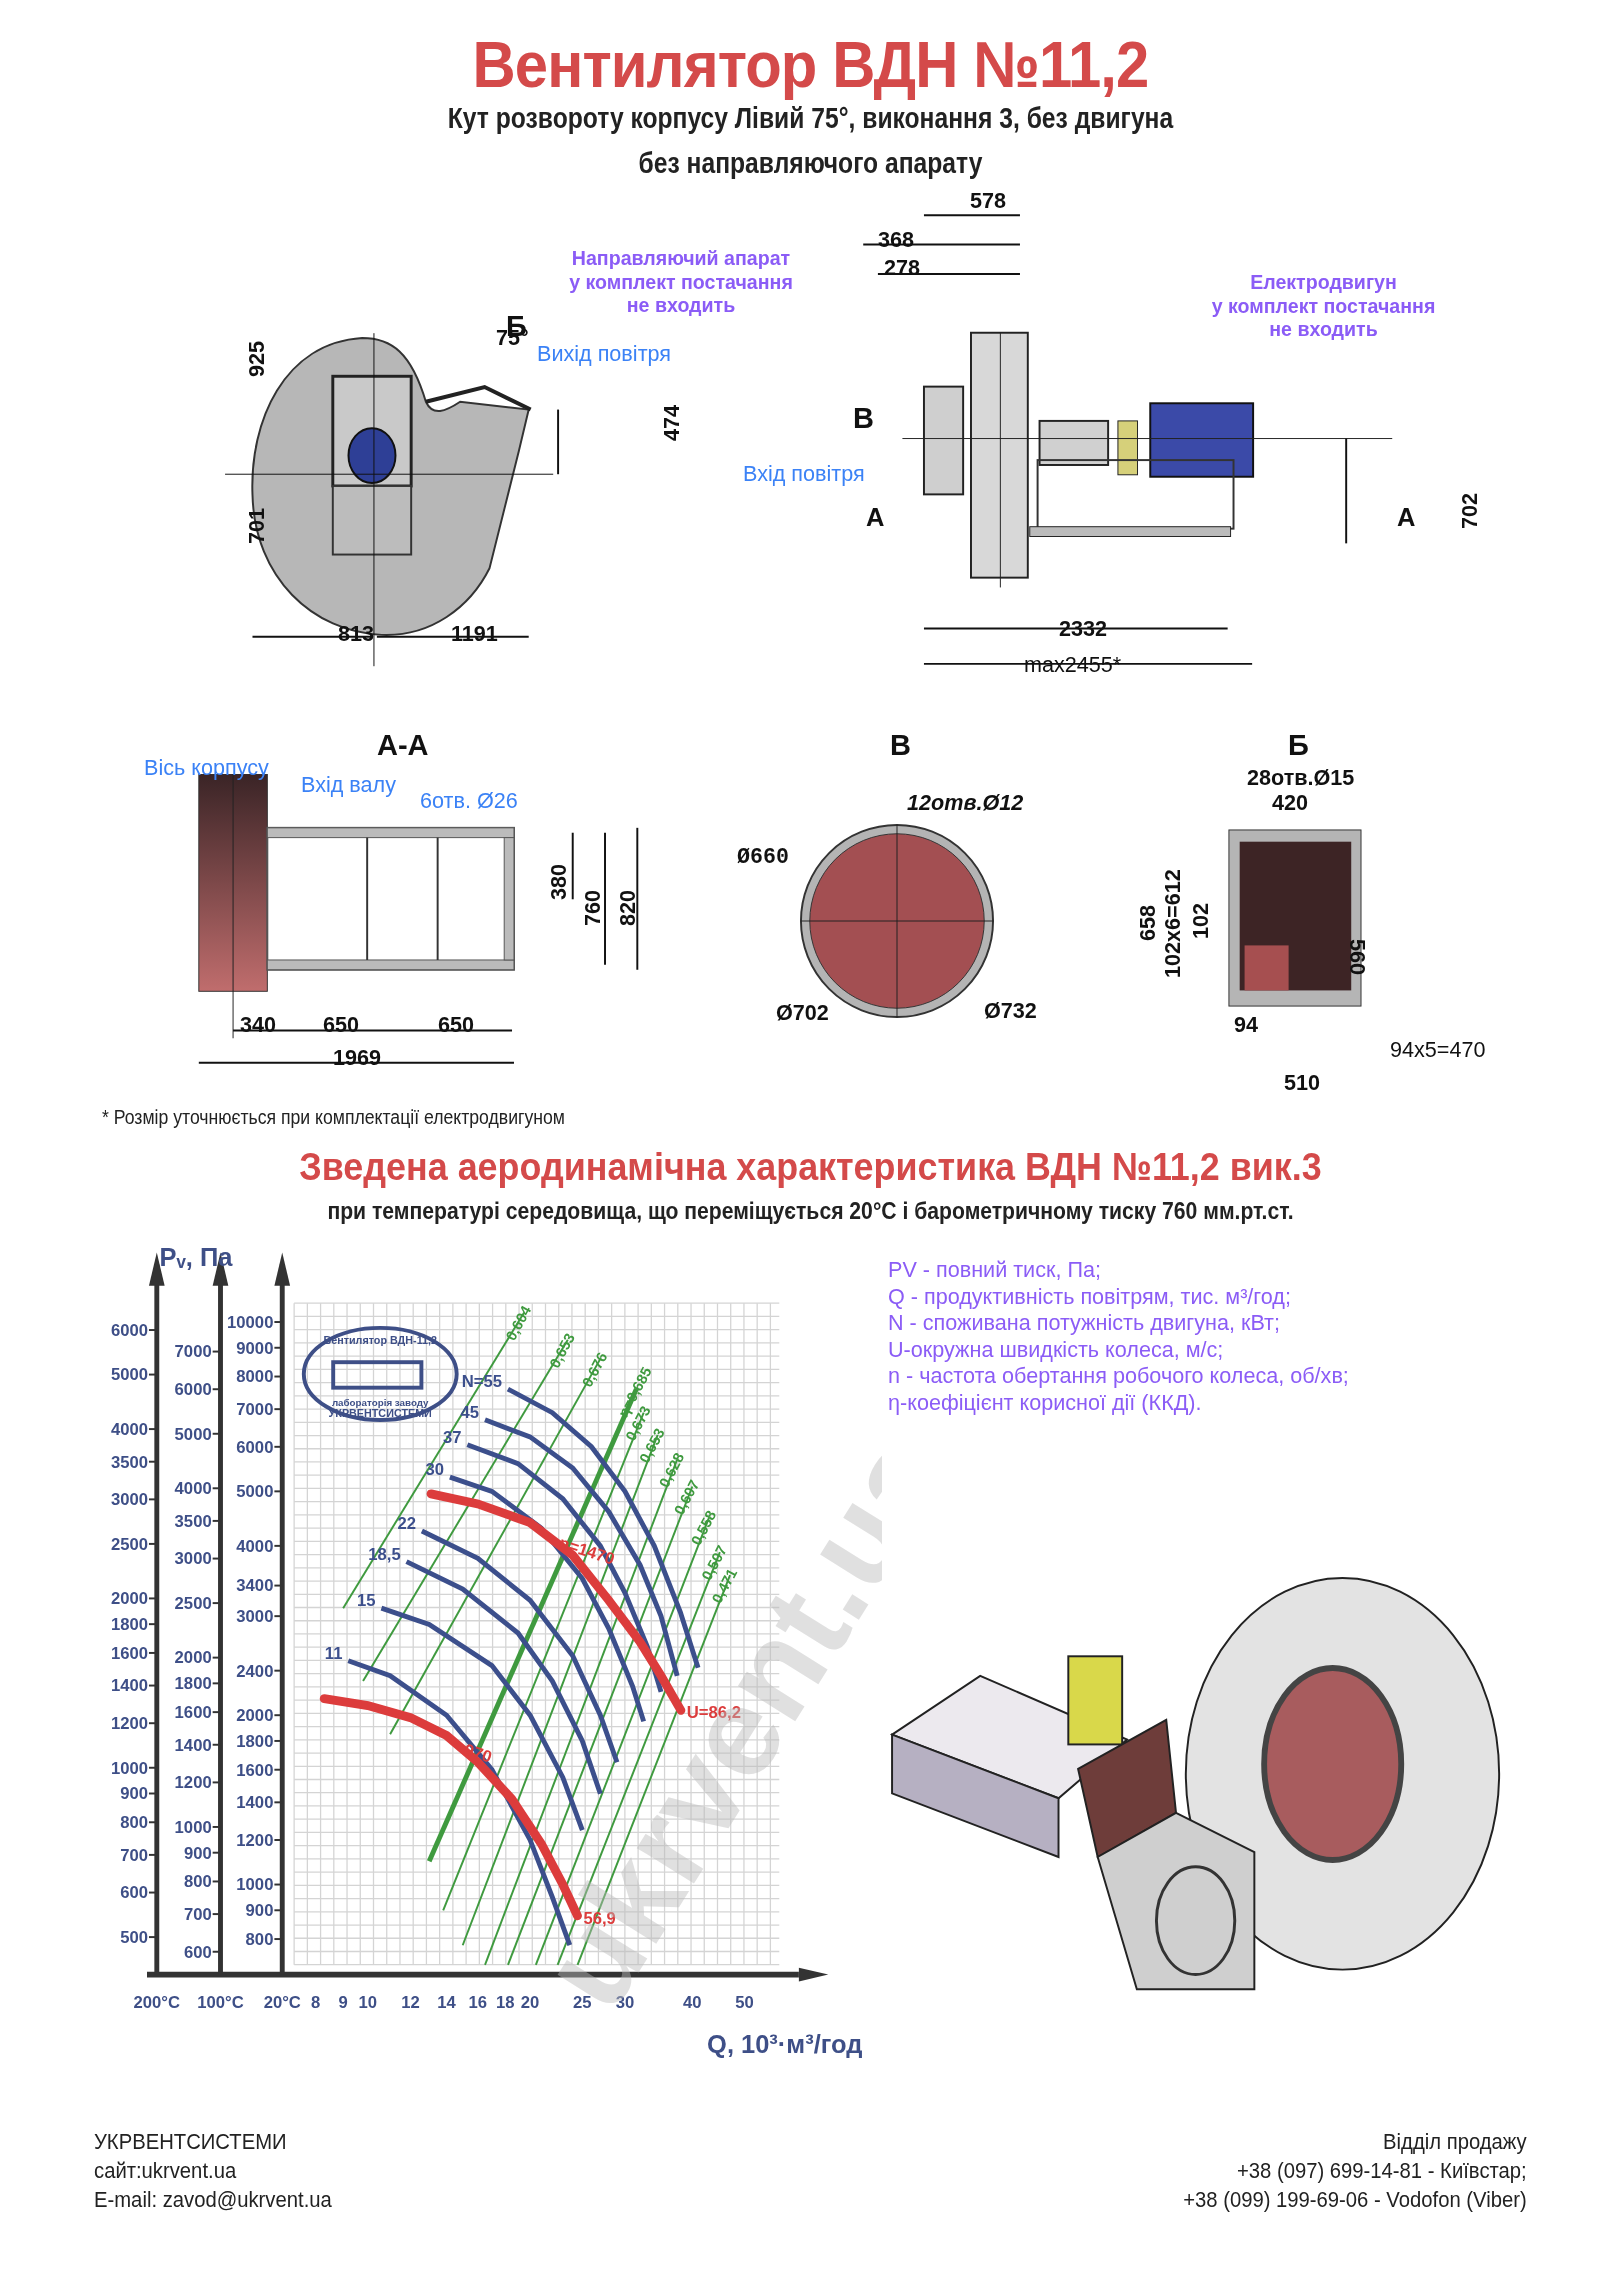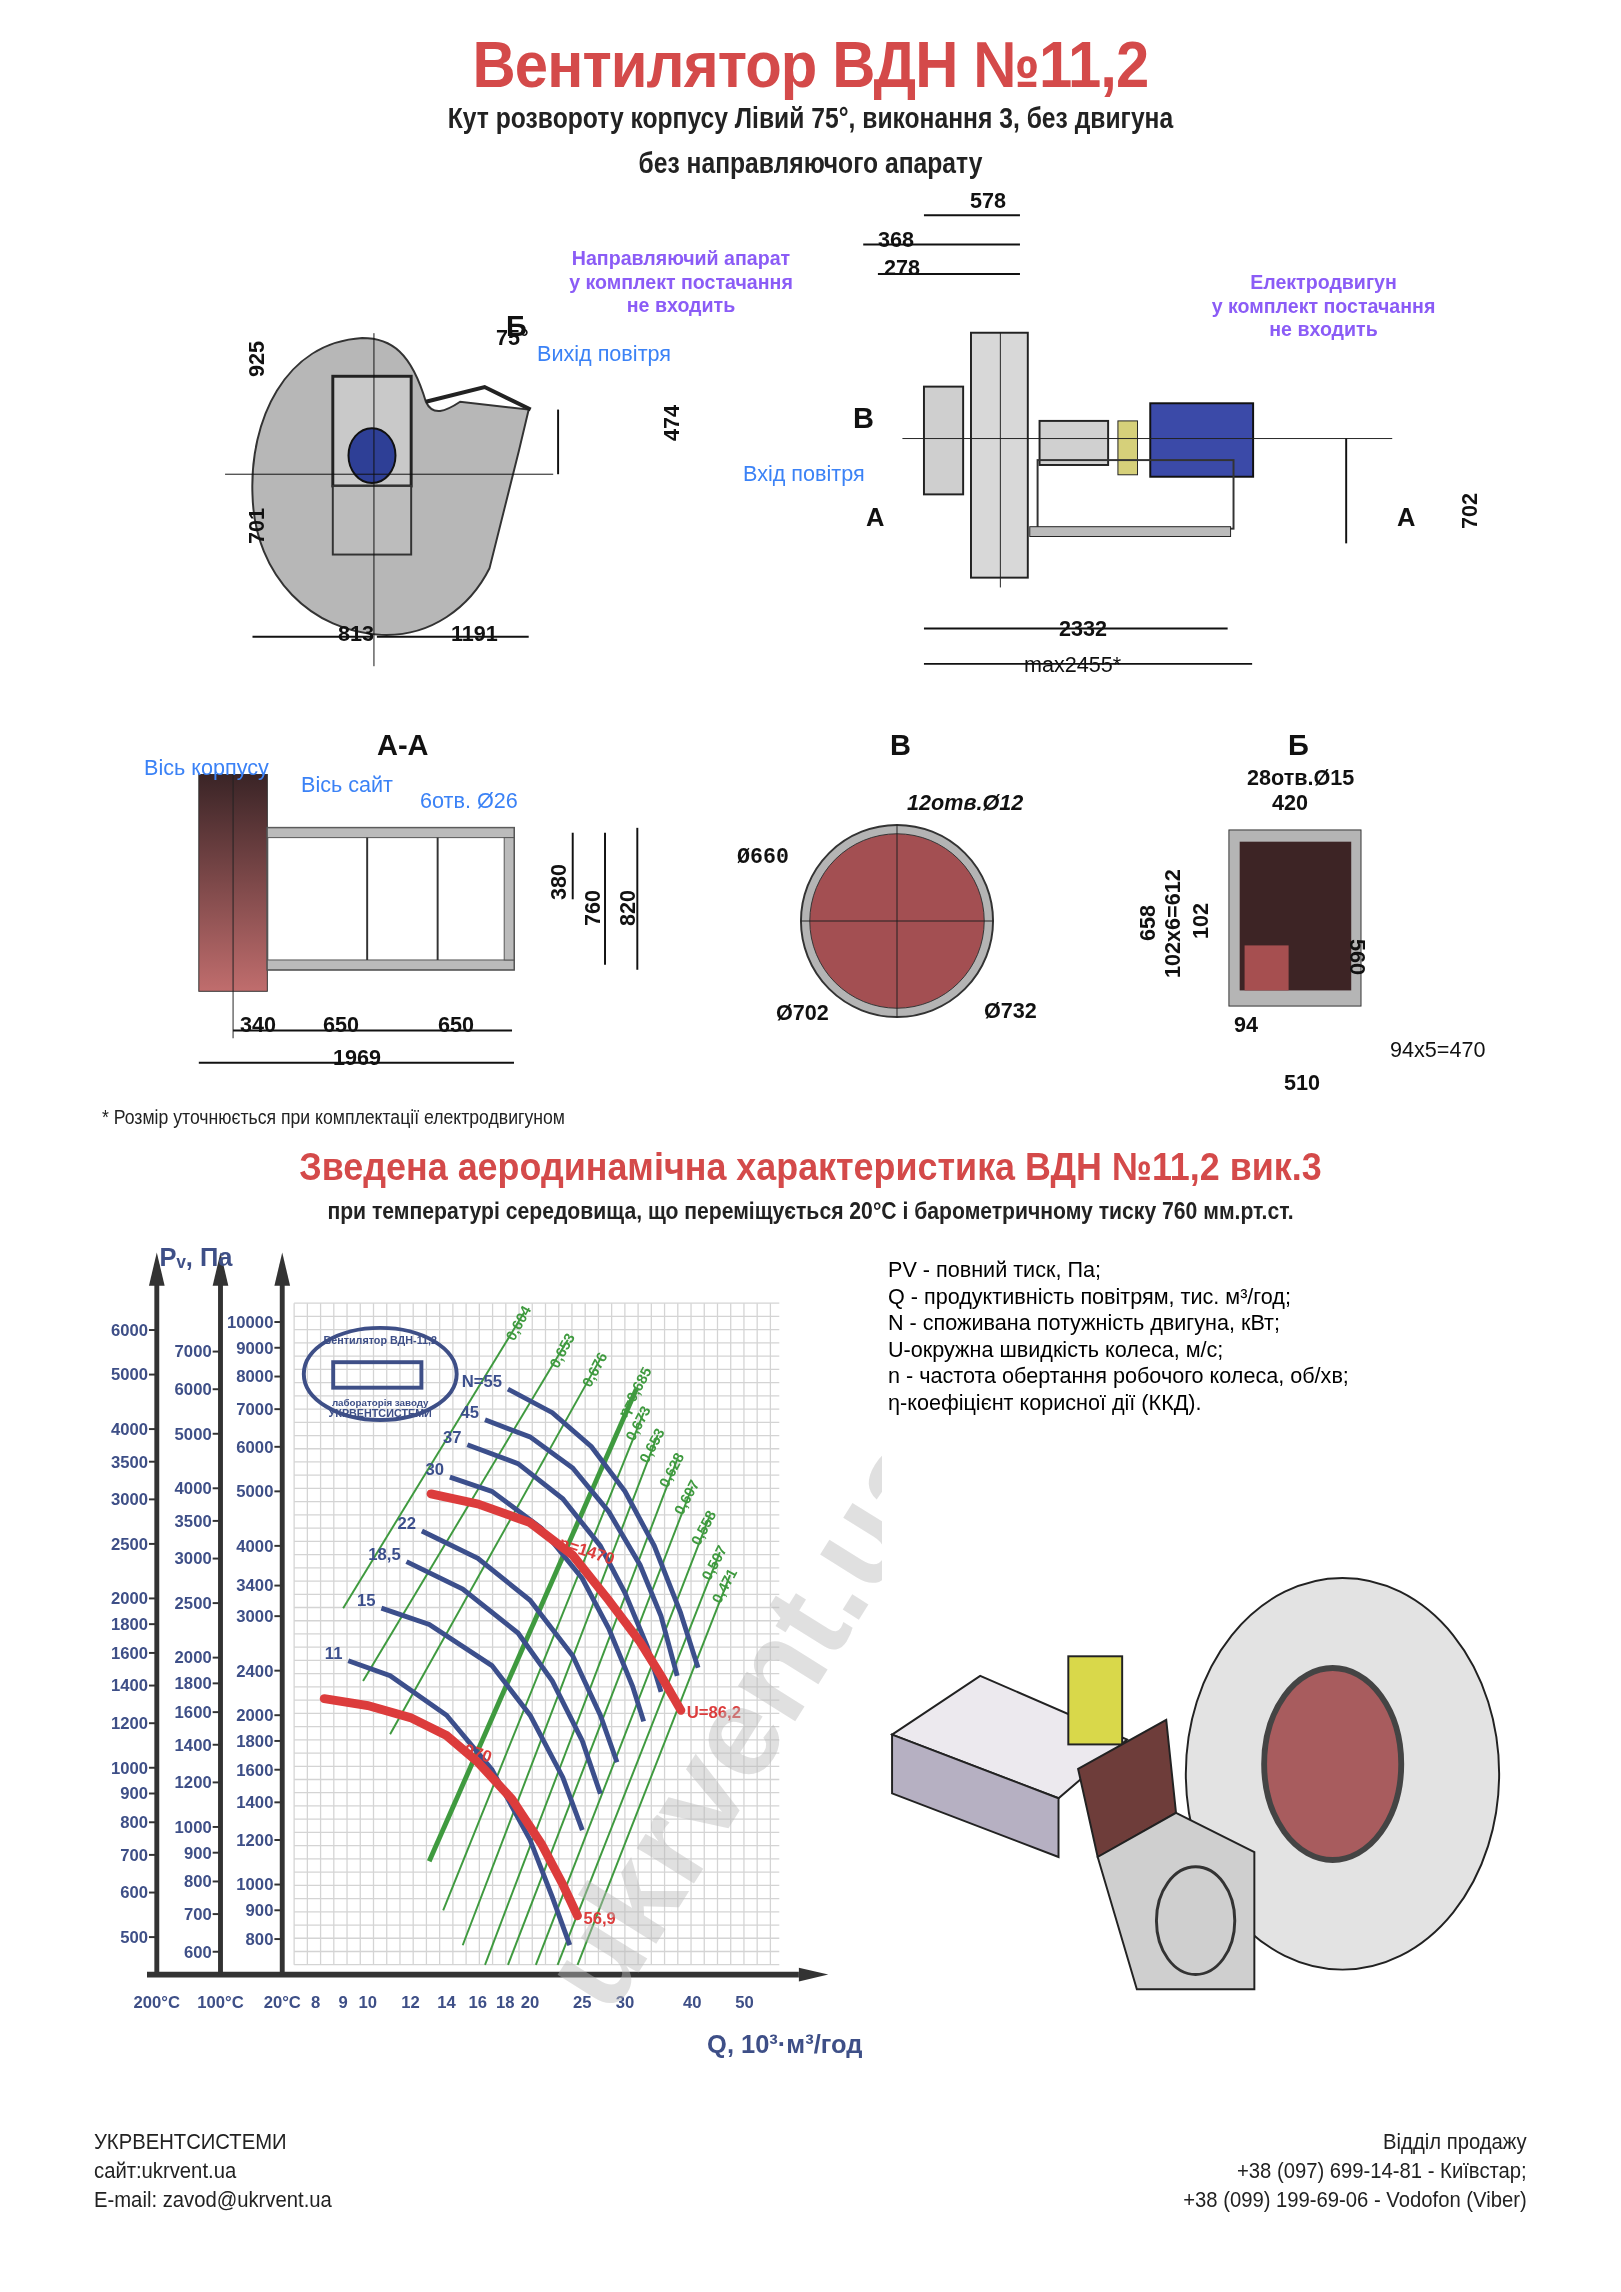--- a/index.html
+++ b/index.html
@@ -6,21 +6,21 @@
   body{width:1621px;height:2293px;position:relative;font-family:"Liberation Sans",sans-serif;color:#222;overflow:hidden;}
   .abs{position:absolute;}
   .title{left:0;width:1621px;text-align:center;top:27.4px;font-size:65px;font-weight:bold;color:#d44a4a;letter-spacing:-1px;transform:scaleX(0.92);}
   .sub{left:0;width:1621px;text-align:center;font-size:29px;font-weight:bold;color:#222;transform:scaleX(0.85);}
   .red-note{color:#8b5cf6;font-weight:bold;font-size:19.6px;text-align:center;line-height:23.5px;}
   .dim{font-size:21.6px;font-weight:bold;color:#111;}
   .lbl{font-size:21.6px;color:#3b82f6;}
   .sec-title{font-size:29px;font-weight:bold;color:#111;}
   .h2{left:0;width:1621px;text-align:center;top:1145px;font-size:39px;font-weight:bold;color:#d44a4a;transform:scaleX(0.92);}
   .h3{left:0;width:1621px;text-align:center;top:1198px;font-size:23.5px;font-weight:bold;color:#222;transform:scaleX(0.9);}
-  .legend{left:888px;top:1257px;font-size:21.6px;line-height:26.5px;color:#000000;}
+  .legend{left:888px;top:1257px;font-size:21.6px;line-height:26.5px;color:#8b5cf6;}
   .footer{font-size:22.5px;line-height:29px;color:#222;}
   svg text{font-family:"Liberation Sans",sans-serif;}
 </style>
 </head>
 <body>
 
 <div class="abs title">Вентилятор  ВДН №11,2</div>
 <div class="abs sub" style="top:102px;">Кут розвороту корпусу Лівий 75°, виконання 3, без двигуна</div>
 <div class="abs sub" style="top:147px;">без направляючого апарату</div>
 
@@ -102,21 +102,21 @@
   <line x1="262" y1="65" x2="262" y2="190" stroke="#333" stroke-width="2"></line>
   <line x1="53" y1="0" x2="53" y2="270" stroke="#222"></line>
   <line x1="53" y1="262" x2="338" y2="262" stroke="#111" stroke-width="2"></line>
   <line x1="18" y1="295" x2="340" y2="295" stroke="#111" stroke-width="2"></line>
   <line x1="400" y1="60" x2="400" y2="128" stroke="#111" stroke-width="2"></line>
   <line x1="433" y1="60" x2="433" y2="195" stroke="#111" stroke-width="2"></line>
   <line x1="466" y1="55" x2="466" y2="200" stroke="#111" stroke-width="2"></line>
 </svg>
 <div class="abs sec-title" style="left:377px;top:729px;">А-А</div>
 <div class="abs lbl" style="left:144px;top:755px;">Вісь корпусу</div>
-<div class="abs lbl" style="left:301px;top:772px;">Вісь сайт</div>
+<div class="abs lbl" style="left:301px;top:772px;">Вхід валу</div>
 <div class="abs lbl" style="left:420px;top:788px;">6отв. Ø26</div>
 <div class="abs dim" style="left:240px;top:1012px;">340</div>
 <div class="abs dim" style="left:323px;top:1012px;">650</div>
 <div class="abs dim" style="left:438px;top:1012px;">650</div>
 <div class="abs dim" style="left:333px;top:1045px;">1969</div>
 <div class="abs dim" style="left:546px;top:900px;transform:rotate(-90deg);transform-origin:left top;">380</div>
 <div class="abs dim" style="left:580px;top:926px;transform:rotate(-90deg);transform-origin:left top;">760</div>
 <div class="abs dim" style="left:615px;top:926px;transform:rotate(-90deg);transform-origin:left top;">820</div>
 
 <svg class="abs" style="left:799px;top:823px;" width="196" height="196" viewBox="0 0 200 200">

